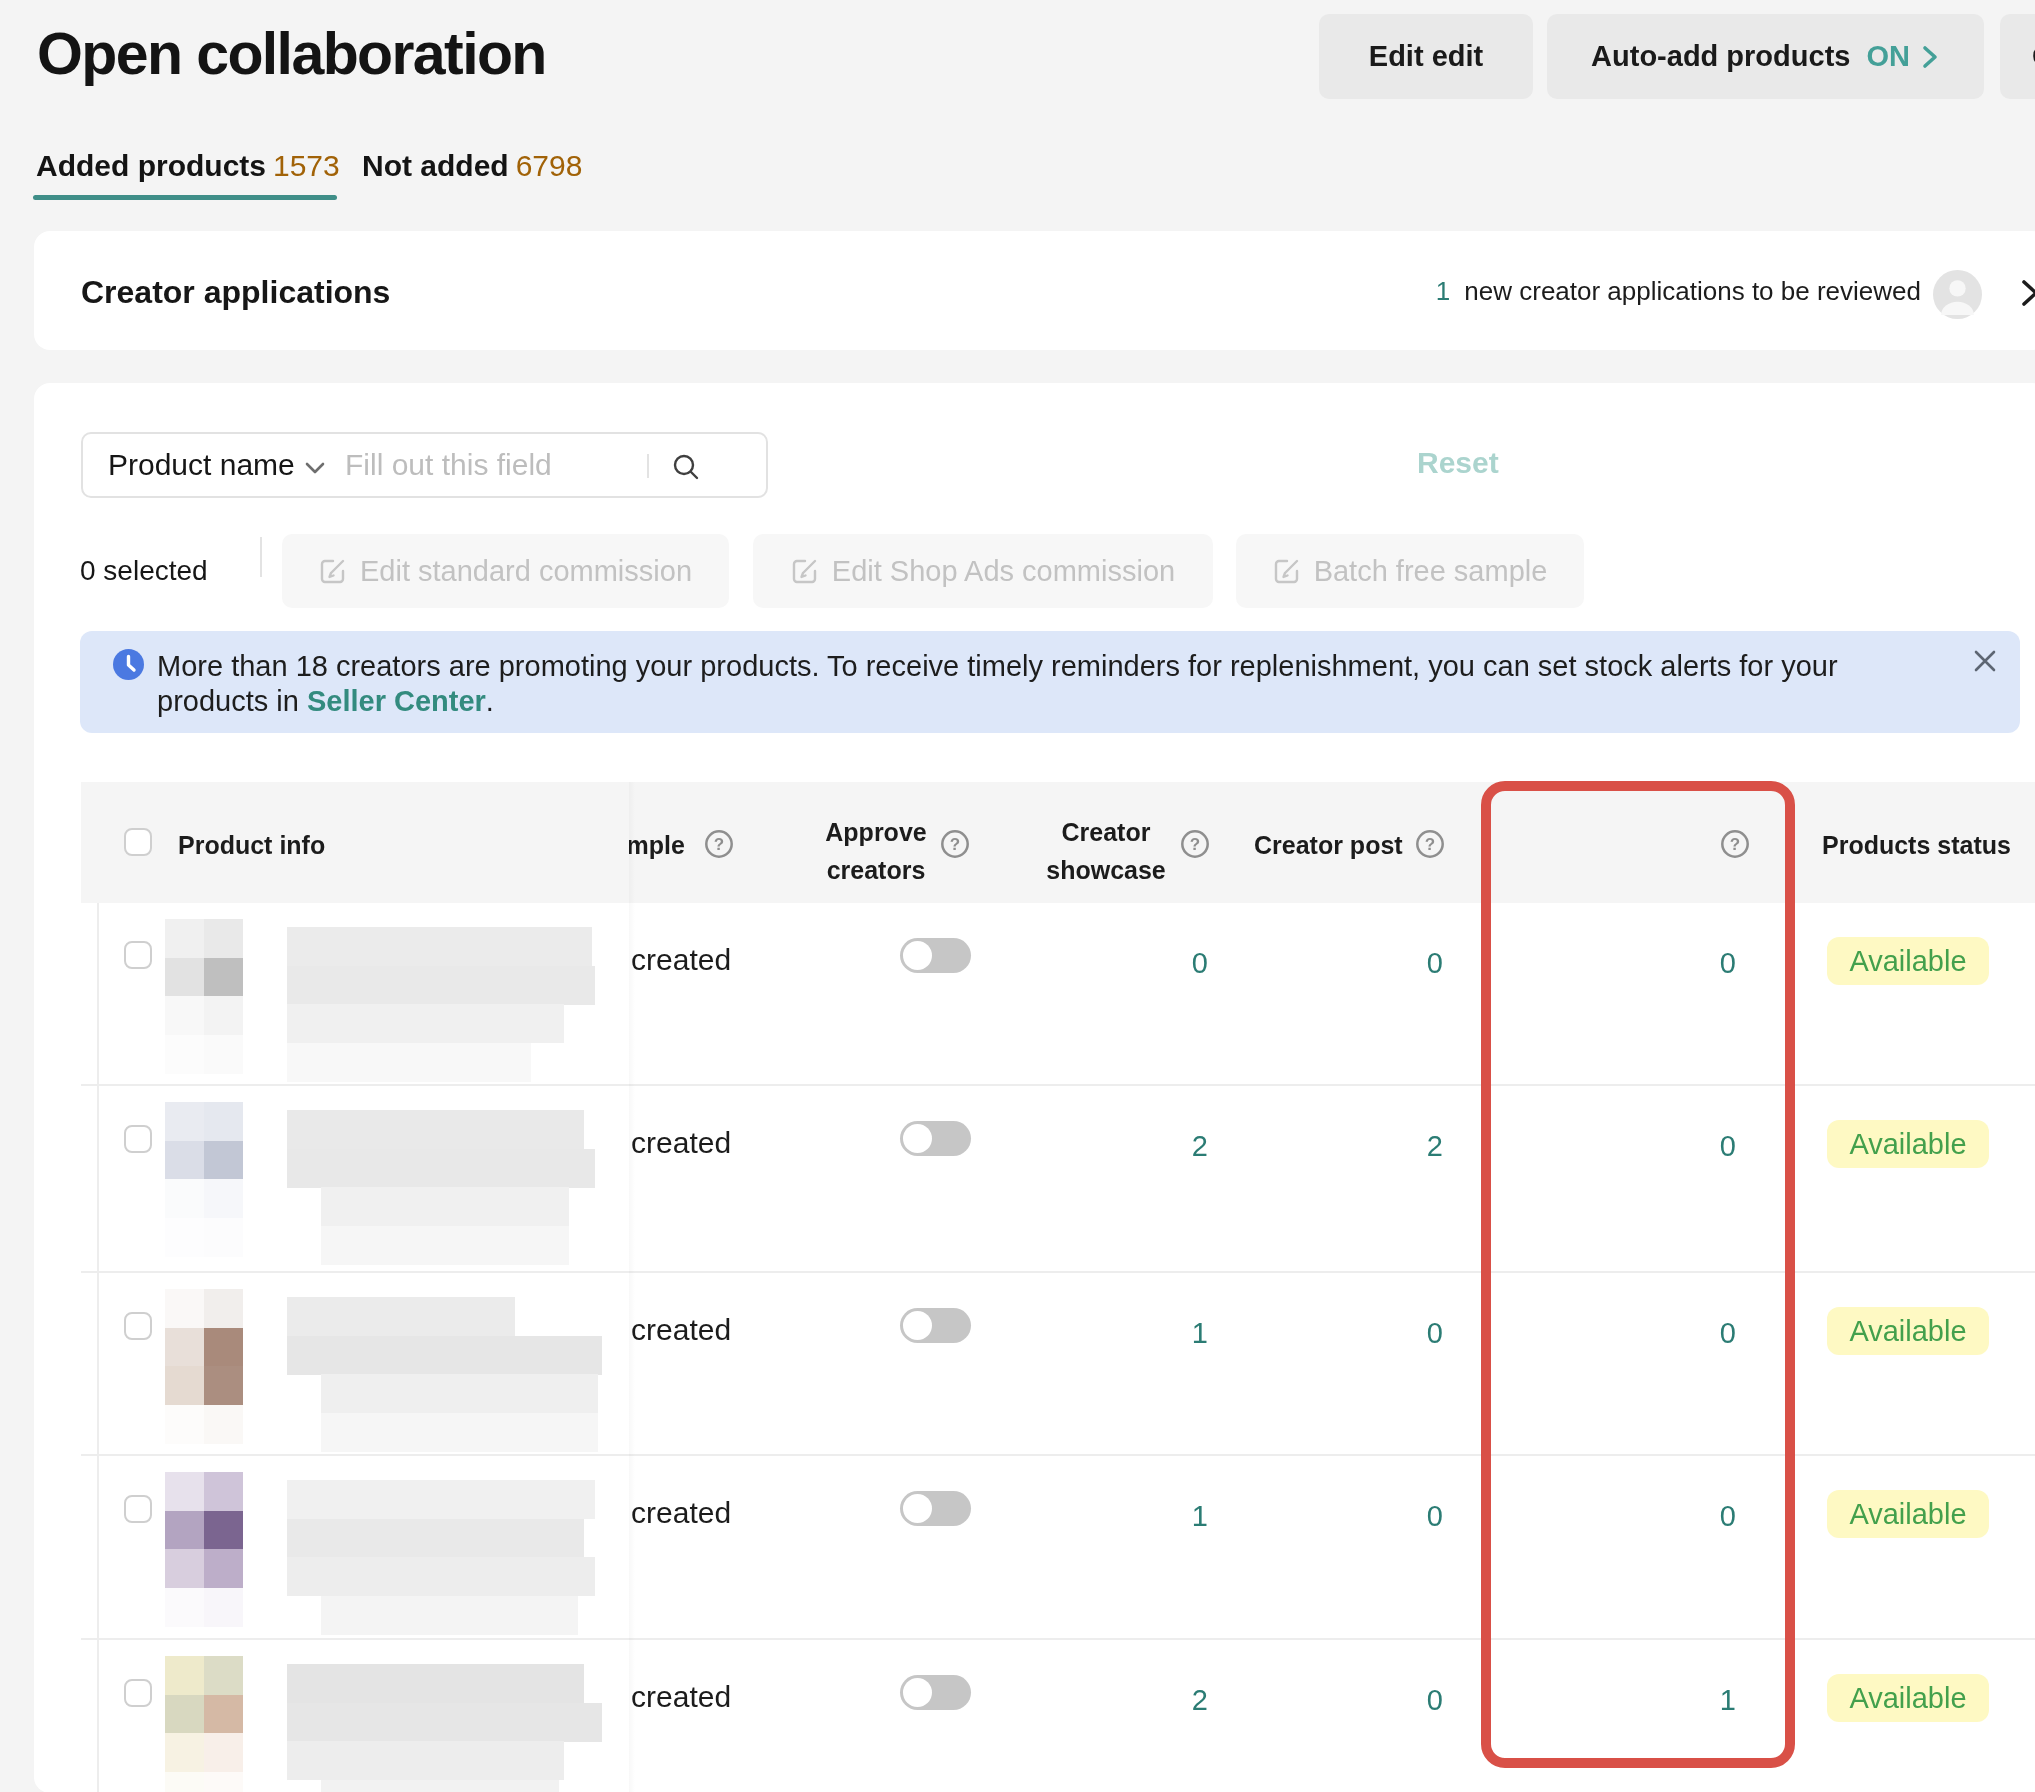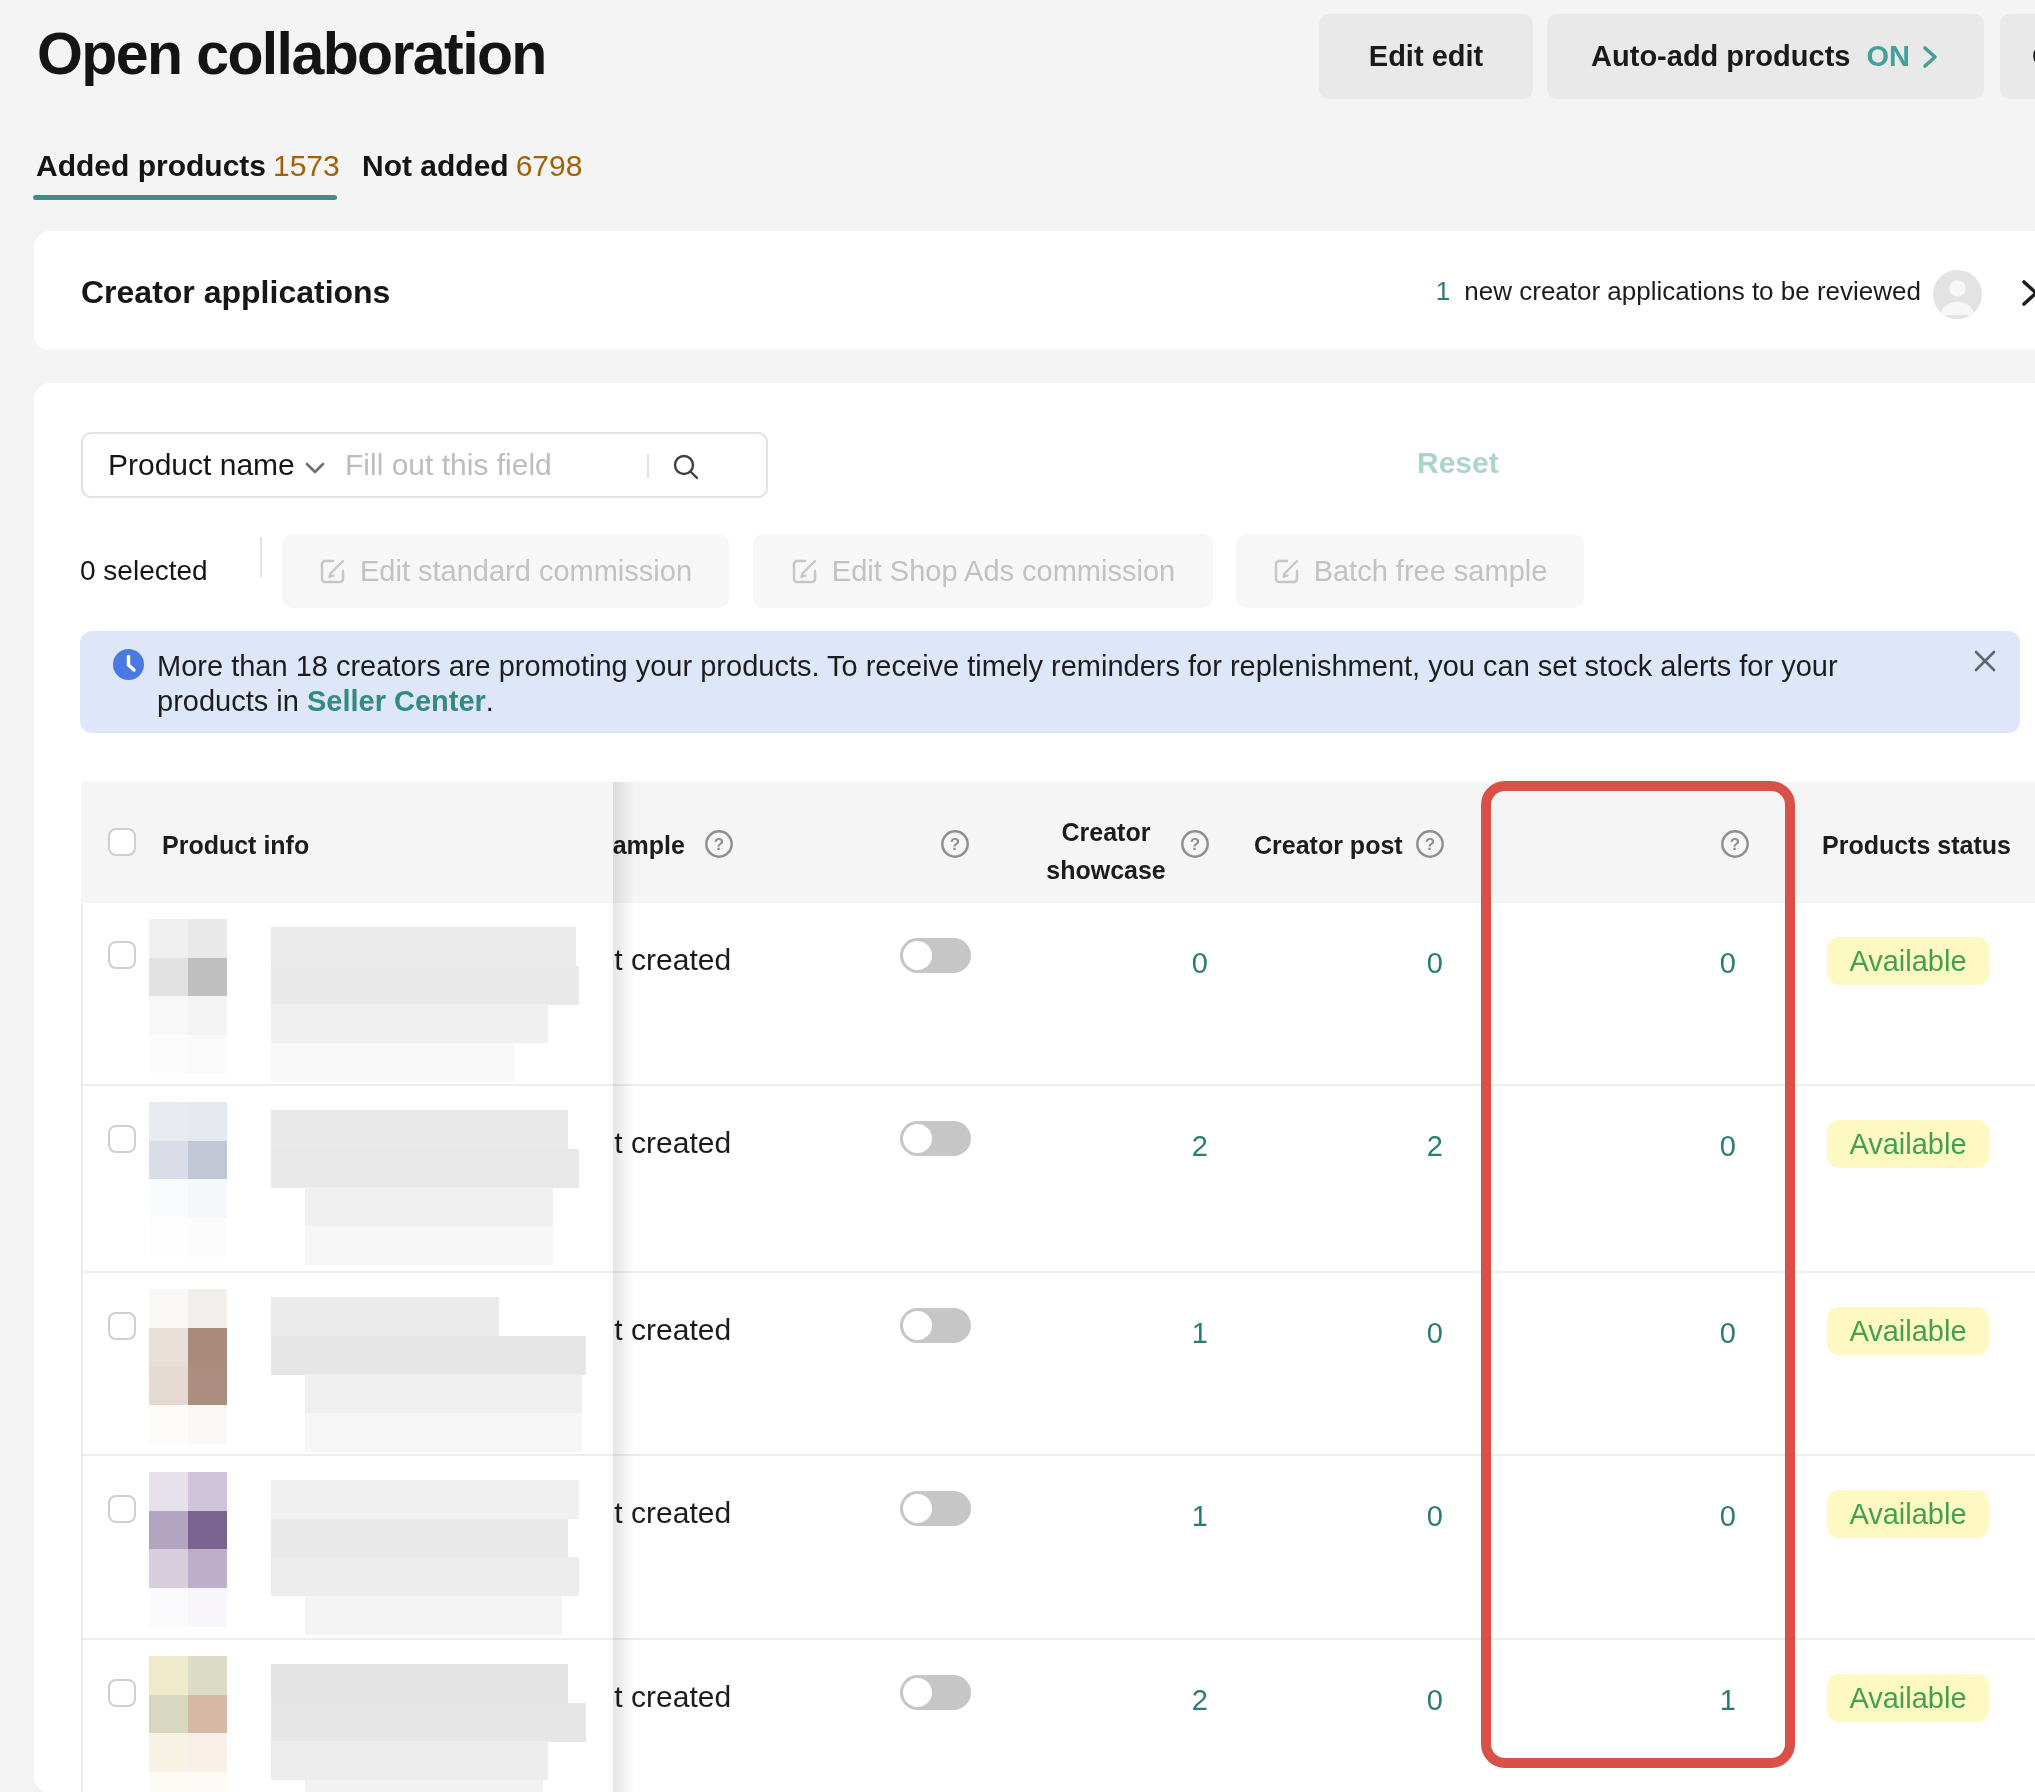--- a/index.html
+++ b/index.html
@@ -19,21 +19,21 @@
 .thead { position:absolute; left:0; top:0; width:100%; height:121px; background:#f5f5f5; }
 .hlabel { position:absolute; font-size:25px; font-weight:700; color:#1c1c1c; white-space:nowrap; }
 .hlabel2 { text-align:center; line-height:38px; }
 .tr { position:absolute; left:0; width:100%; background:#fff; border-bottom:2px solid #ededed; }
 .num { position:absolute; font-size:29px; font-weight:500; color:#2b7c74; width:28px; text-align:right; }
 .badge { position:absolute; left:1746px; top:34px; width:162px; height:48px; background:#fef9c3; color:#43a04c; border-radius:12px; font-size:29px; font-weight:500; display:flex; align-items:center; justify-content:center; }
 .toggle { position:absolute; left:819px; top:35px; width:71px; height:35px; background:#c6c6c6; border-radius:18px; }
 .toggle::after { content:""; position:absolute; left:3px; top:3px; width:29px; height:29px; background:#fff; border-radius:50%; }
 .ncre { position:absolute; left:495px; top:40px; font-size:30px; color:#1c1c1c; white-space:nowrap; }
 .cb { position:absolute; width:28px; height:28px; border:2px solid #cfcfcf; border-radius:8px; background:#fff; }
-.fixcol { position:absolute; left:0; top:0; width:532px; height:1011px; z-index:5; }
+.fixcol { position:absolute; left:16px; top:0; width:532px; height:1011px; z-index:5; }
 .fixhead { position:absolute; left:0; top:0; width:100%; height:121px; background:#f5f5f5; }
 .fixbody { position:absolute; left:0; top:121px; width:100%; height:890px; background:#fff; }
 .fshadow { position:absolute; left:532px; top:0; width:22px; height:1011px; background:linear-gradient(to right, rgba(0,0,0,0.10), rgba(0,0,0,0)); z-index:4; }
 .redbox { position:absolute; left:1400px; top:-1px; width:314px; height:987px; border:10px solid #d95047; border-radius:24px; z-index:7; }
 .mz { position:absolute; }
 .mz div { position:absolute; }
 .qi { position:absolute; }
 </style>
 </head>
 <body>
@@ -104,20 +104,21 @@
       </svg>
   </div>
 
   <div class="table">
     <div class="thead"></div>
     <div class="hlabel" style="left:458px; top:49px;">Free sample</div>
     <svg class="qi" style="left:624px; top:48px;" width="28" height="28" viewBox="0 0 28 28">
         <circle cx="14" cy="14" r="12.7" stroke="#8f8f8f" stroke-width="2.5" fill="none"></circle>
         <text x="14" y="20" font-size="17" font-weight="700" fill="#8f8f8f" text-anchor="middle">?</text>
       </svg>
+    <div class="hlabel hlabel2" style="left:696px; top:31px; width:198px;">Approve<br>creators</div>
     <svg class="qi" style="left:860px; top:48px;" width="28" height="28" viewBox="0 0 28 28">
         <circle cx="14" cy="14" r="12.7" stroke="#8f8f8f" stroke-width="2.5" fill="none"></circle>
         <text x="14" y="20" font-size="17" font-weight="700" fill="#8f8f8f" text-anchor="middle">?</text>
       </svg>
     <div class="hlabel hlabel2" style="left:926px; top:31px; width:198px;">Creator<br>showcase</div>
     <svg class="qi" style="left:1100px; top:48px;" width="28" height="28" viewBox="0 0 28 28">
         <circle cx="14" cy="14" r="12.7" stroke="#8f8f8f" stroke-width="2.5" fill="none"></circle>
         <text x="14" y="20" font-size="17" font-weight="700" fill="#8f8f8f" text-anchor="middle">?</text>
       </svg>
     <div class="hlabel" style="left:1173px; top:49px;">Creator post</div>

